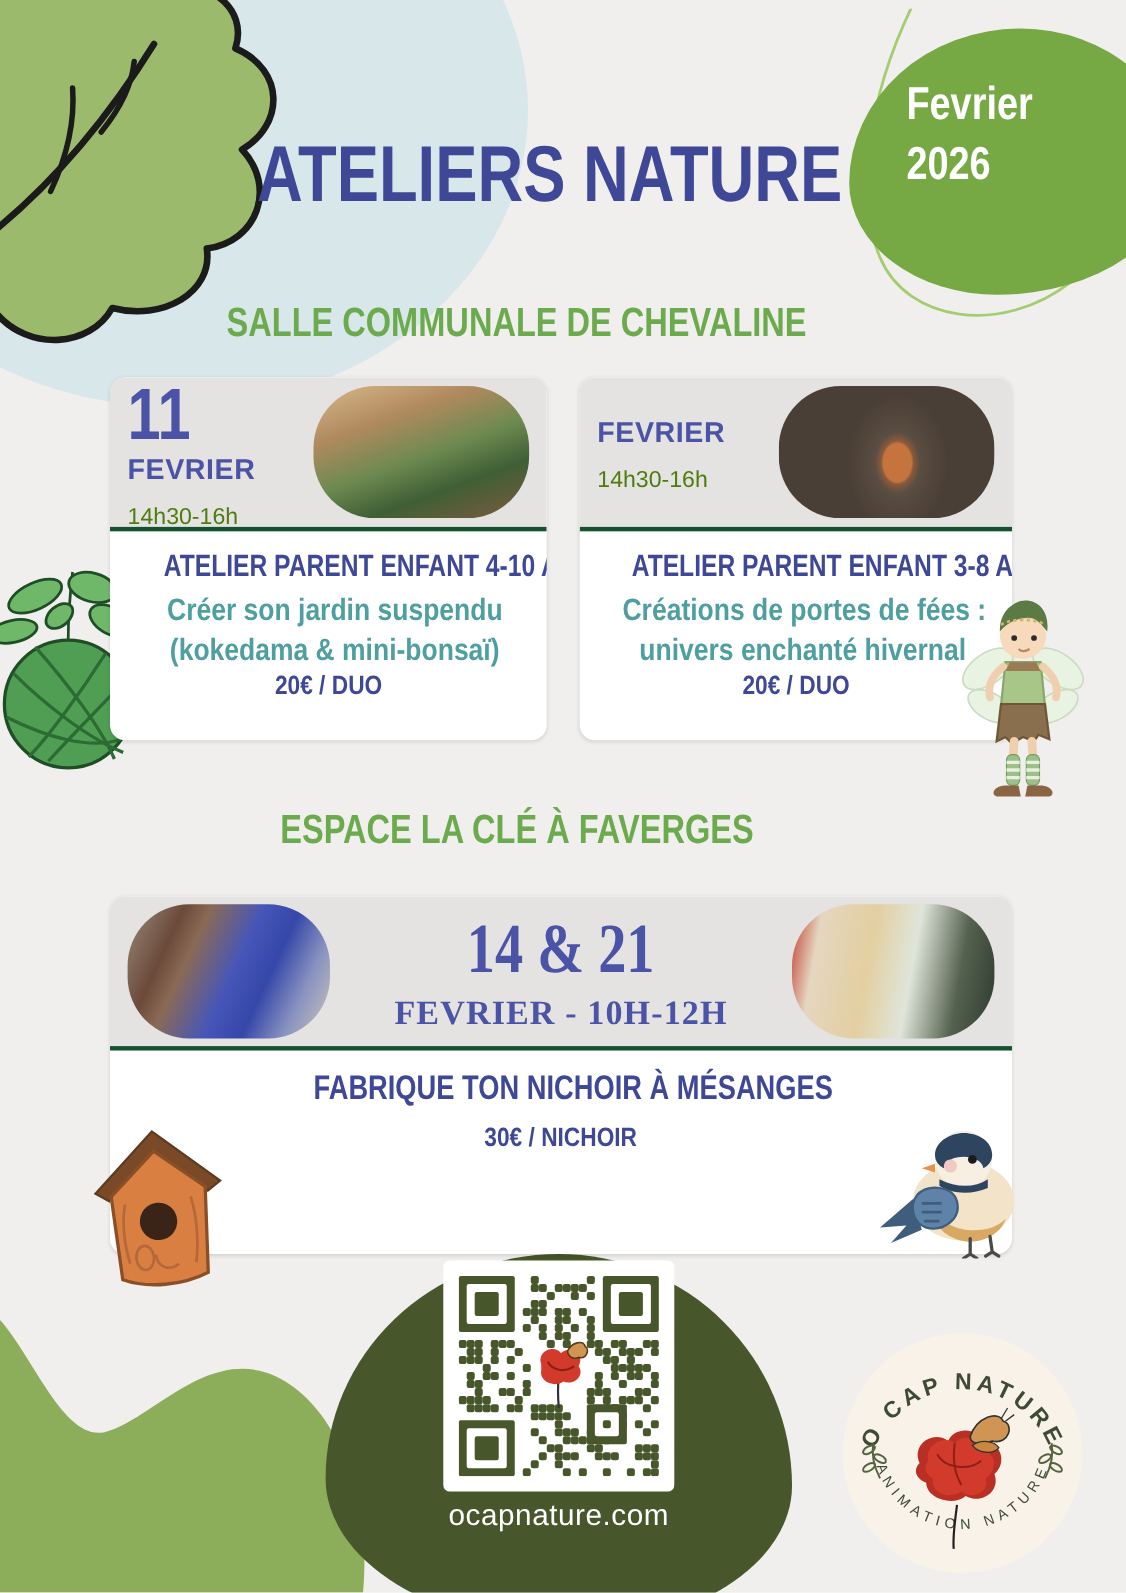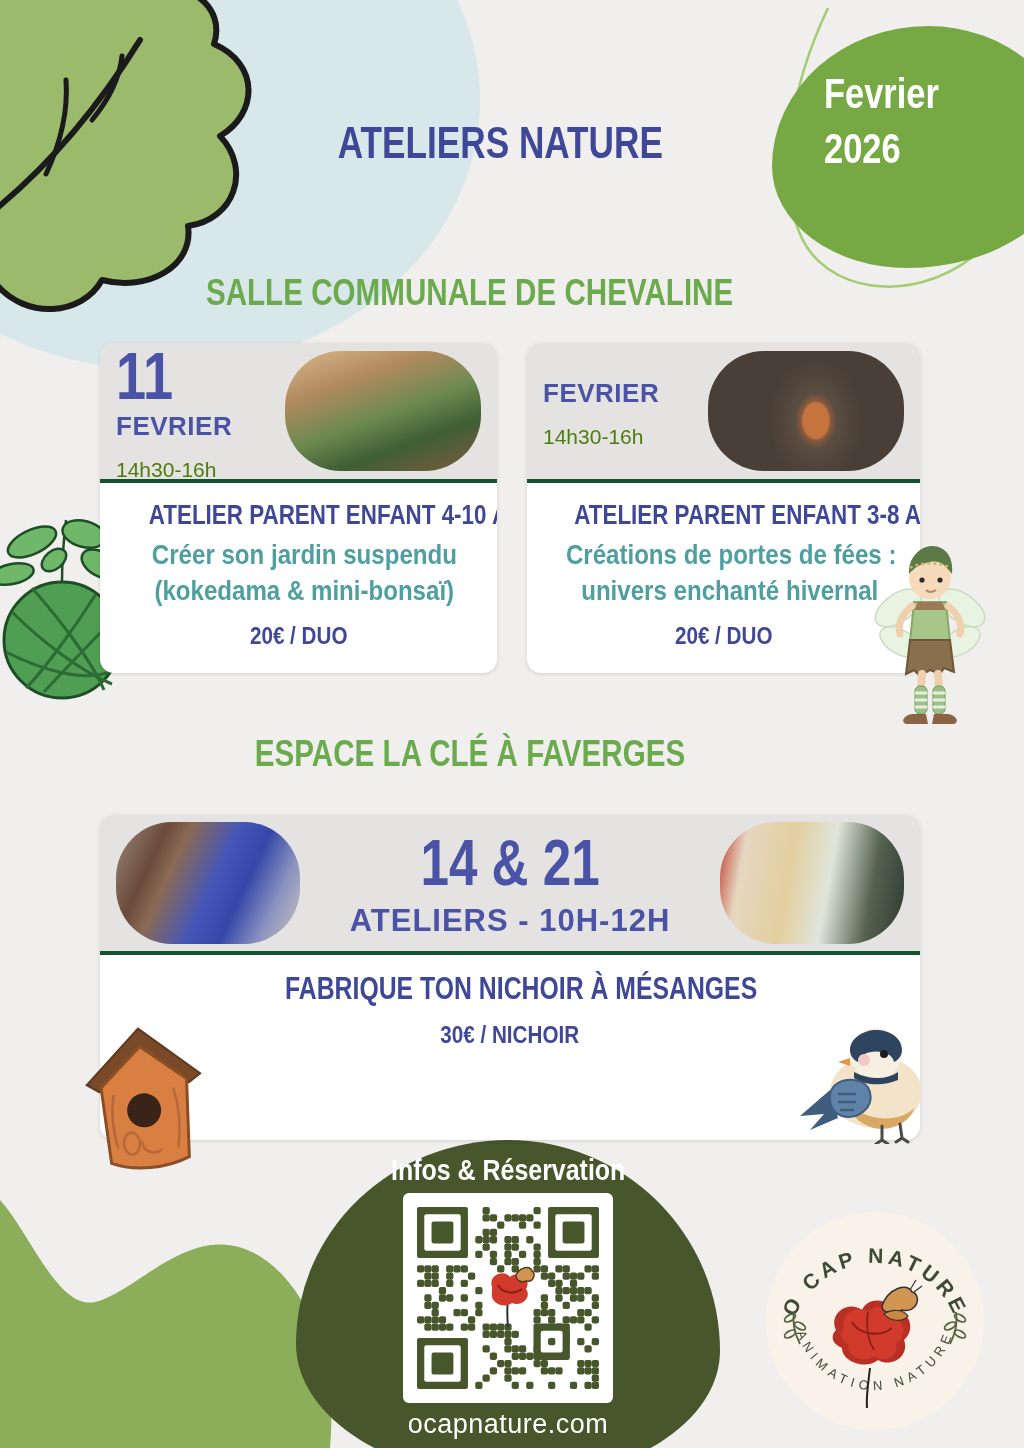--- a/index.html
+++ b/index.html
@@ -14,21 +14,21 @@
   .badge-text .cxL{font-size:42px;font-weight:bold;}
   .curve-svg{position:absolute;left:760px;top:8px;z-index:0;}
   .wave-green{position:absolute;left:0;top:1138px;z-index:1;}
   .leaf-svg{position:absolute;left:-12px;top:-16px;z-index:2;}
   
   .cx{display:inline-block;transform:scaleX(.8);transform-origin:center;white-space:nowrap;font-weight:bold;}
   .cx85{display:inline-block;transform:scaleX(.86);transform-origin:center;white-space:nowrap;font-weight:bold;}
   .cxL{display:inline-block;transform:scaleX(.82);transform-origin:left;white-space:nowrap;font-weight:bold;}
   
   .main-title{position:absolute;left:0;top:118px;width:1000px;text-align:center;z-index:4;margin:0;
-              font-size:44px;color:#3f4897;}
+              font-size:72px;color:#3f4897;}
   .section-title{position:absolute;left:0;width:940px;text-align:center;z-index:4;margin:0;
                  font-size:37px;color:#6caa4e;}
   .s1{top:272px;} .s2{top:733px;}
   
   .card{position:absolute;border-radius:14px;overflow:hidden;background:#fff;z-index:5;
         box-shadow:0 1px 4px rgba(0,0,0,.12);}
   .card1{left:100px;top:343px;width:397px;height:330px;}
   .card2{left:527px;top:343px;width:393px;height:330px;}
   .card3{left:100px;top:815px;width:820px;height:325px;}
   .card-header{background:#e4e3e1;border-bottom:4px solid #14532d;box-sizing:border-box;
@@ -44,22 +44,22 @@
      background:radial-gradient(46px 62px at 55% 58%,#c5743d 0%,#c5743d 28%,#8a5a3c 32%,#5a4d42 45%,#4a3f36 100%),
                 radial-gradient(60px 50px at 8% 88%,#7a8a4a 0%,rgba(122,138,74,0) 70%),#5a4d42;
      background-blend-mode:normal;}
   .photo-c{width:184px;height:122px;
      background:linear-gradient(115deg,#9a8a7c 0%,#6b4a3a 22%,#8a6a55 32%,#4656b8 52%,#3547a8 66%,#8a93c0 82%,#cdc6ba 100%);}
   .photo-d{width:184px;height:122px;
      background:linear-gradient(100deg,#c0392b 0%,#e5d6c0 14%,#e3cfa0 38%,#dfe5da 58%,#55624f 80%,#2f3a2f 100%);}
   .card-body{text-align:center;padding-top:16px;}
   .cb-title{font-size:28px;color:#3f4897;}
   .cb-desc{font-size:28px;color:#4f9fa0;line-height:1.3;margin-top:6px;padding-left:12px;}
-  .cb-price{font-size:24px;color:#3f4897;margin-top:12px;}
-  .card3 .card-header{justify-content:space-between;}
+  .cb-price{font-size:24px;color:#3f4897;}
+  .card3 .card-header{justify-content:space-between;font-family:Liberation Serif, serif;}
   .c3-center{text-align:center;flex:1;line-height:1;}
   .c3-dates{font-size:64px;color:#4a53a5;}
   .c3-sub{font-size:31px;font-weight:bold;color:#4a53a5;margin-top:10px;letter-spacing:1px;}
   .card3 .cb-title{font-size:31px;padding-left:23px;}
   .card3 .cb-desc{margin-top:10px;}
   .card3 .cb-price{margin-top:14px;}
   
   .ill{position:absolute;z-index:6;}
   .kokedama-svg{left:-8px;top:512px;z-index:2;}
   .fairy-svg{left:870px;top:530px;}
@@ -186,21 +186,21 @@
       </g>
     <path d="M44,184 C34,184 30,192 36,194 L58,194 L56,184 Z" fill="#8a6443"></path>
     <path d="M76,184 C86,184 90,192 84,194 L62,194 L64,184 Z" fill="#8a6443"></path>
   </svg>
 
   <div class="card card3">
     <div class="card-header">
       <div class="photo photo-c"></div>
       <div class="c3-center">
         <div class="c3-dates"><span class="cx">14 &amp; 21</span></div>
-        <div class="c3-sub">ATELIERS - 10H-12H</div>
+        <div class="c3-sub">FEVRIER - 10H-12H</div>
       </div>
       <div class="photo photo-d"></div>
     </div>
     <div class="card-body">
       <div class="cb-title"><span class="cx">FABRIQUE TON NICHOIR À MÉSANGES</span></div>
       <div class="cb-price"><span class="cx85">30€ / NICHOIR</span></div>
     </div>
   </div>
 
   <svg class="ill birdhouse-svg" width="135" height="150" viewBox="0 0 135 150">
@@ -234,21 +234,20 @@
         <path d="M92,106 L92,120 M92,120 L86,124 M92,120 L98,124"></path>
         <path d="M110,104 L112,118 M112,118 L106,122 M112,118 L118,122"></path>
       </g>
   </svg>
 
   <svg class="wave-green" width="400" height="310" viewBox="0 0 400 310">
     <path d="M0,62 C30,95 58,172 95,164 C132,156 180,96 235,108 C290,120 340,200 330,310 L0,310 Z" fill="#8cad5a"></path>
   </svg>
 
   <div class="blob-olive">
-    <div class="info-title"><span class="cx85">Infos &amp; Réservation</span></div>
     <div class="qr-box">
       <svg id="qr-modules" width="182" height="182" viewBox="0 0 25 25">
           <rect x="9" y="0" width="1" height="1" rx="0.28" fill="#47562b"></rect>
           <rect x="16" y="0" width="1" height="1" rx="0.28" fill="#47562b"></rect>
           <rect x="9" y="1" width="1" height="1" rx="0.28" fill="#47562b"></rect>
           <rect x="10" y="1" width="1" height="1" rx="0.28" fill="#47562b"></rect>
           <rect x="12" y="1" width="1" height="1" rx="0.28" fill="#47562b"></rect>
           <rect x="13" y="1" width="1" height="1" rx="0.28" fill="#47562b"></rect>
           <rect x="14" y="1" width="1" height="1" rx="0.28" fill="#47562b"></rect>
           <rect x="15" y="1" width="1" height="1" rx="0.28" fill="#47562b"></rect>

